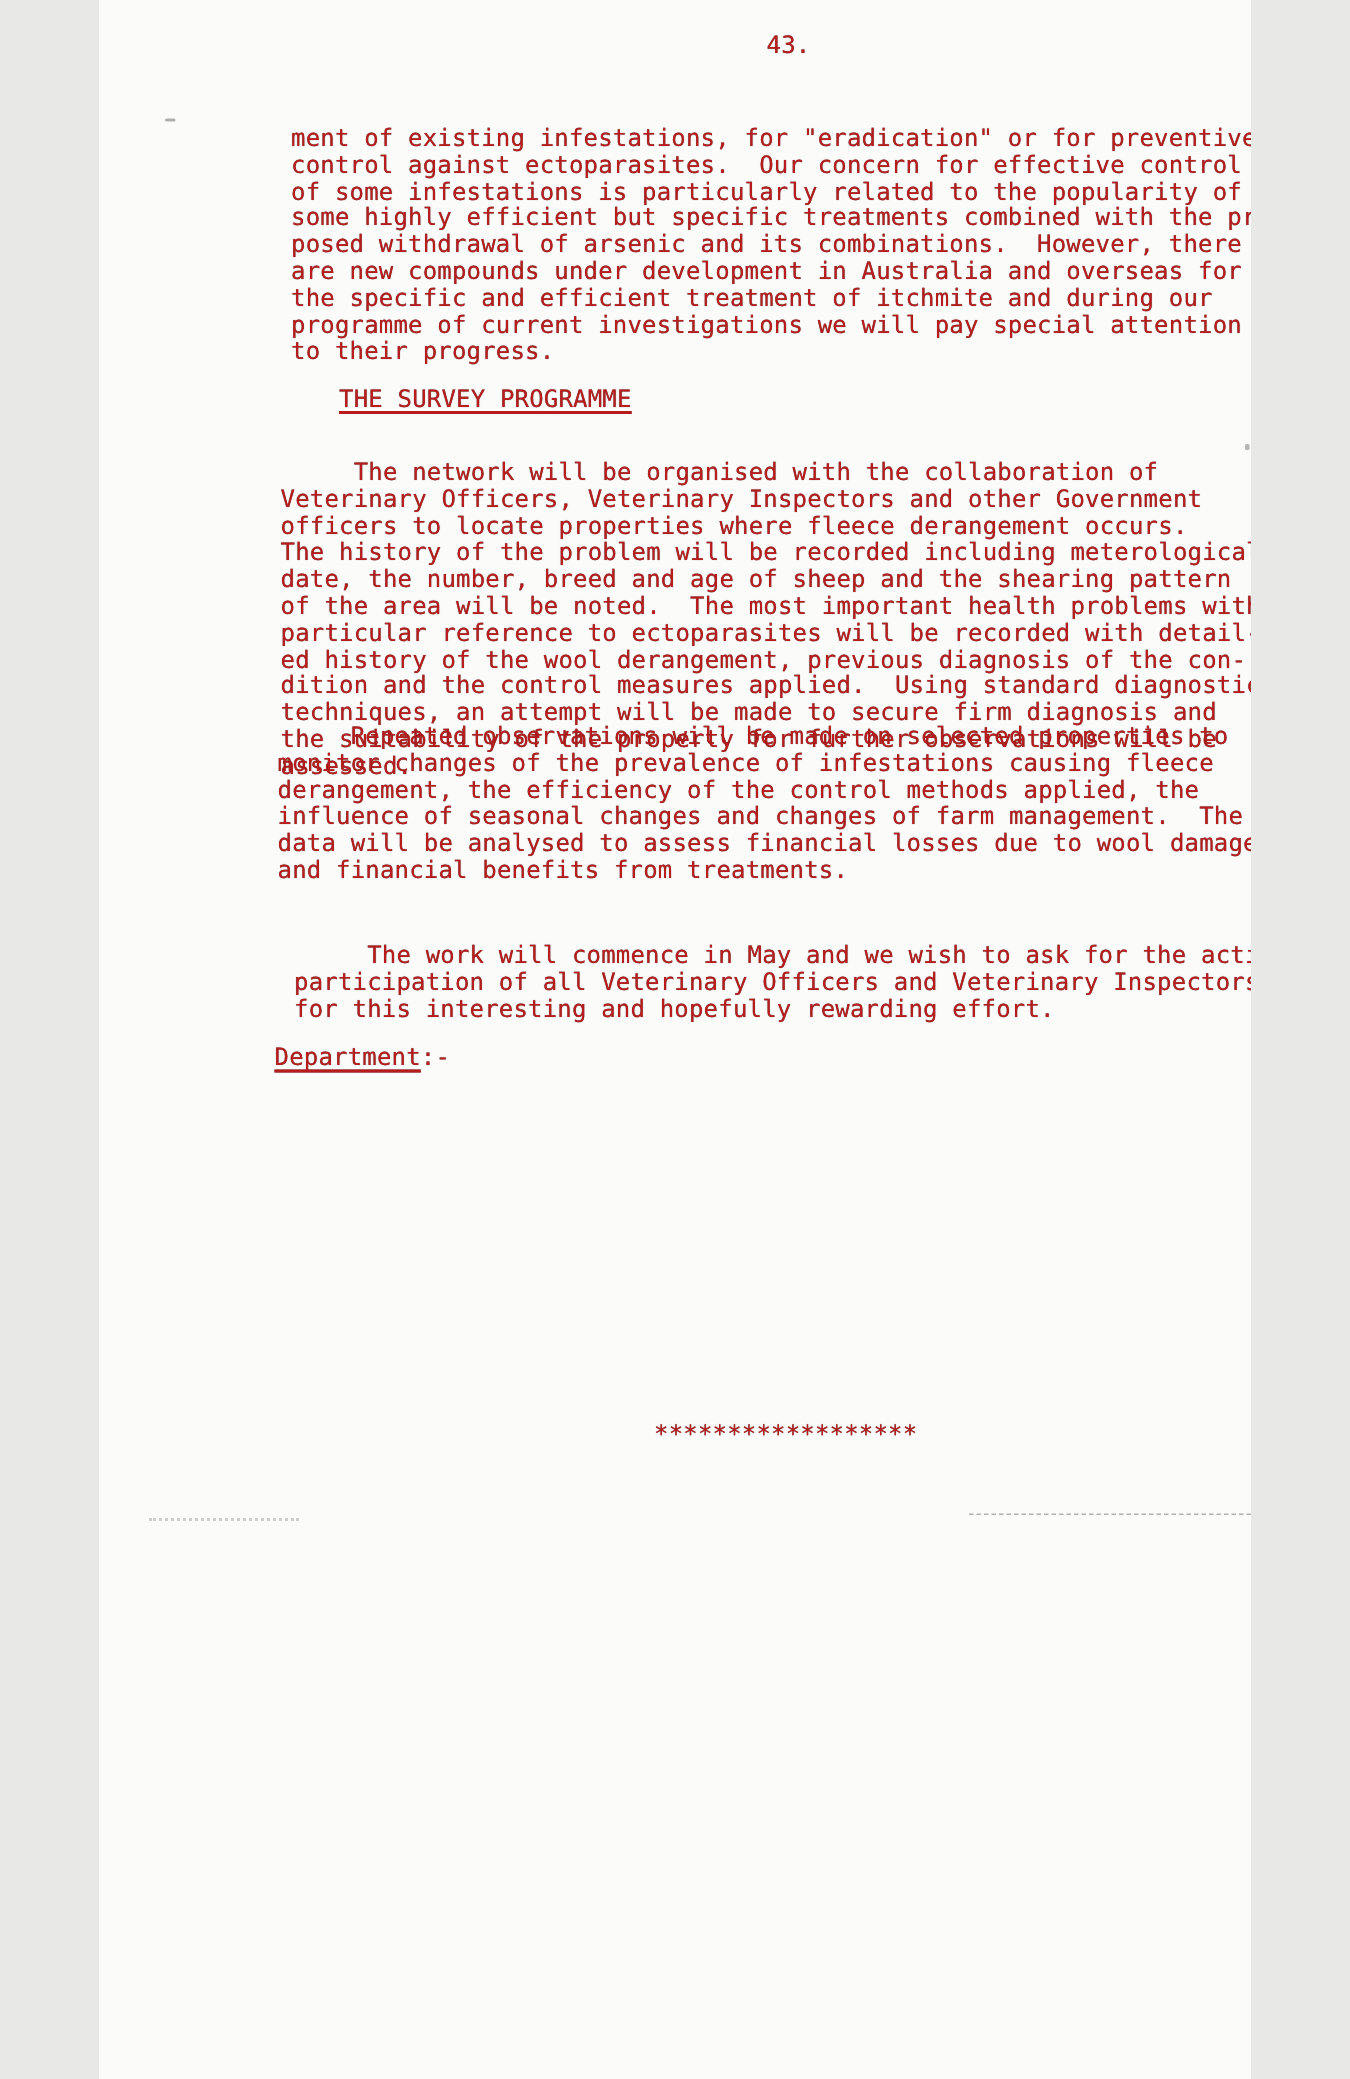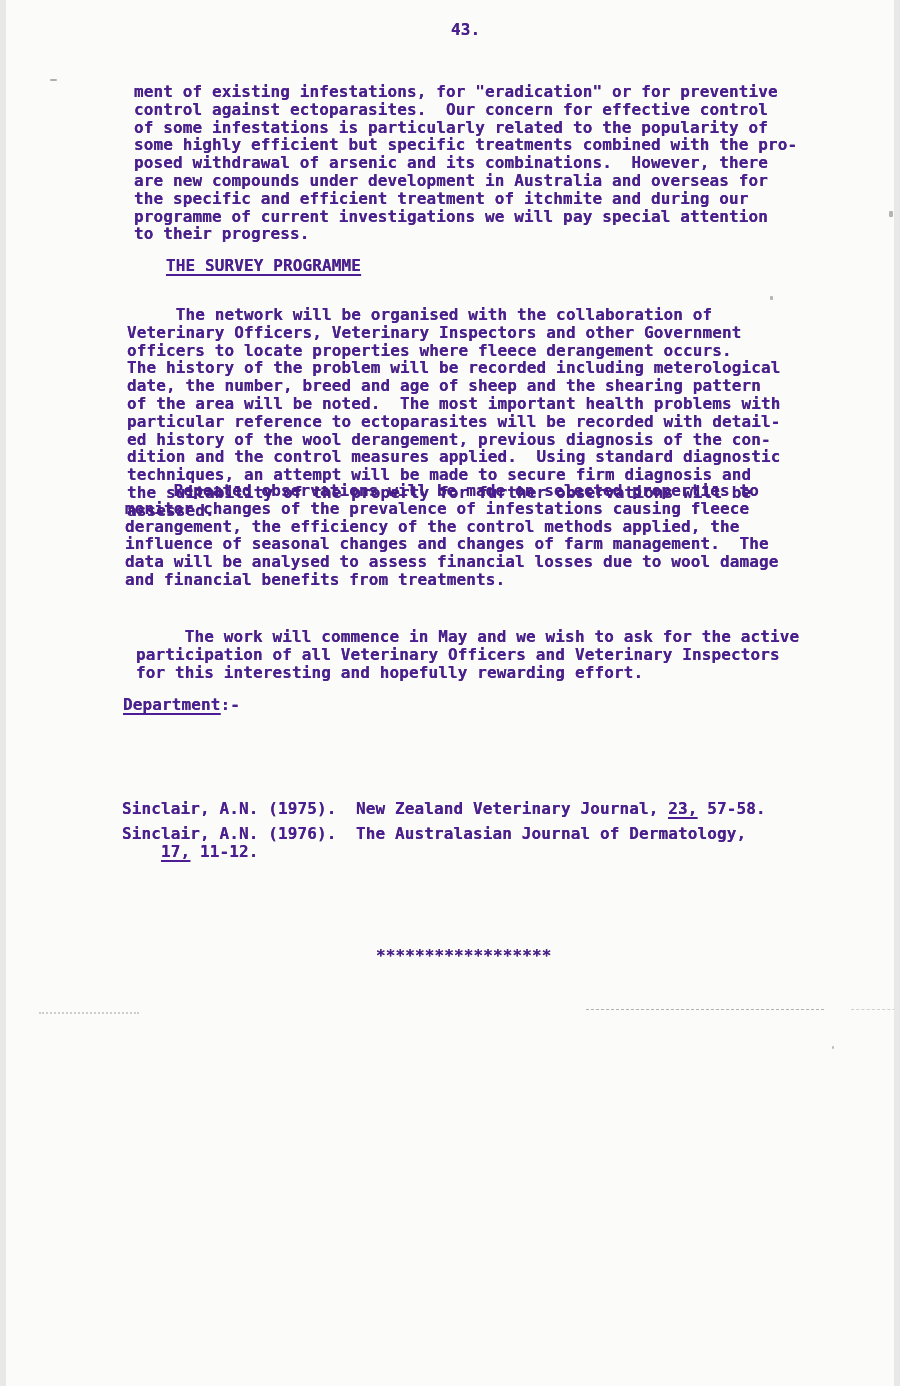--- a/index.html
+++ b/index.html
@@ -1,25 +1,25 @@
 <!DOCTYPE html>
 <html><head>
 <meta charset="utf-8">
 <style>
   html,body{margin:0;padding:0;}
   body{background:#e8e8e6;}
   .page{
     position:relative;
-    width:888px;height:1386px;
+    width:768px;height:1386px;
     margin:0 auto;
     background:#fbfbfa;
     overflow:hidden;
     font-family:"DejaVu Sans Mono", monospace;
-    font-weight:700;
-    color:#4c1d95;
+    font-weight:400;
+    color:#b91c1c;
   }
   .tw{
     position:absolute;
     white-space:pre;
     font-size:16px;
     line-height:17.8px;
     letter-spacing:0.12px;
     text-shadow:0 0 0.5px rgba(20,20,20,0.75);
   }
   .u{
@@ -72,24 +72,21 @@
 data will be analysed to assess financial losses due to wool damage
 and financial benefits from treatments.</div>
 
   <div class="tw" style="top:628px;left:130px;">     The work will commence in May and we wish to ask for the active
 participation of all Veterinary Officers and Veterinary Inspectors
 for this interesting and hopefully rewarding effort.</div>
 
   <div class="tw" style="top:696px;left:117px;"><span class="u">Department</span><span>:-</span></div>
 
 
-  <div class="tw" style="top:800px;left:116px;"><span>Sinclair, A.N. (1975).  New Zealand Veterinary Journal, </span><span class="u">23,</span><span> 57-58.</span></div>
 
-  <div class="tw" style="top:825px;left:116px;">Sinclair, A.N. (1976).  The Australasian Journal of Dermatology,
-<span>    </span><span class="u">17,</span><span> 11-12.</span></div>
 
 
   <div class="tw" style="top:947px;left:370px;">******************</div>
 
   <div class="artifact speck" style="top:79px;left:44px;width:7px;height:2px;opacity:.55;"></div>
   <div class="artifact speck" style="top:211px;left:883px;width:4px;height:6px;opacity:.5;"></div>
   <div class="artifact speck" style="top:296px;left:764px;width:3px;height:4px;opacity:.5;"></div>
   <div class="artifact dotline" style="top:1012px;left:33px;width:100px;"></div>
   <div class="artifact dashline" style="top:1009px;left:580px;width:238px;"></div>
   <div class="artifact dashline" style="top:1009px;left:845px;width:55px;opacity:.45;"></div>

